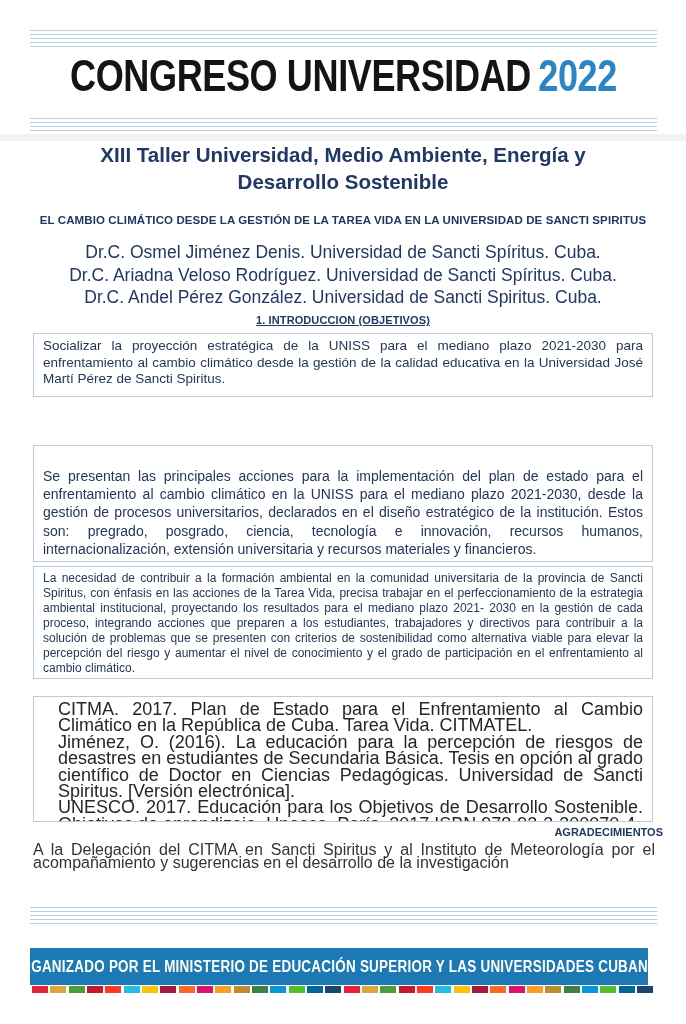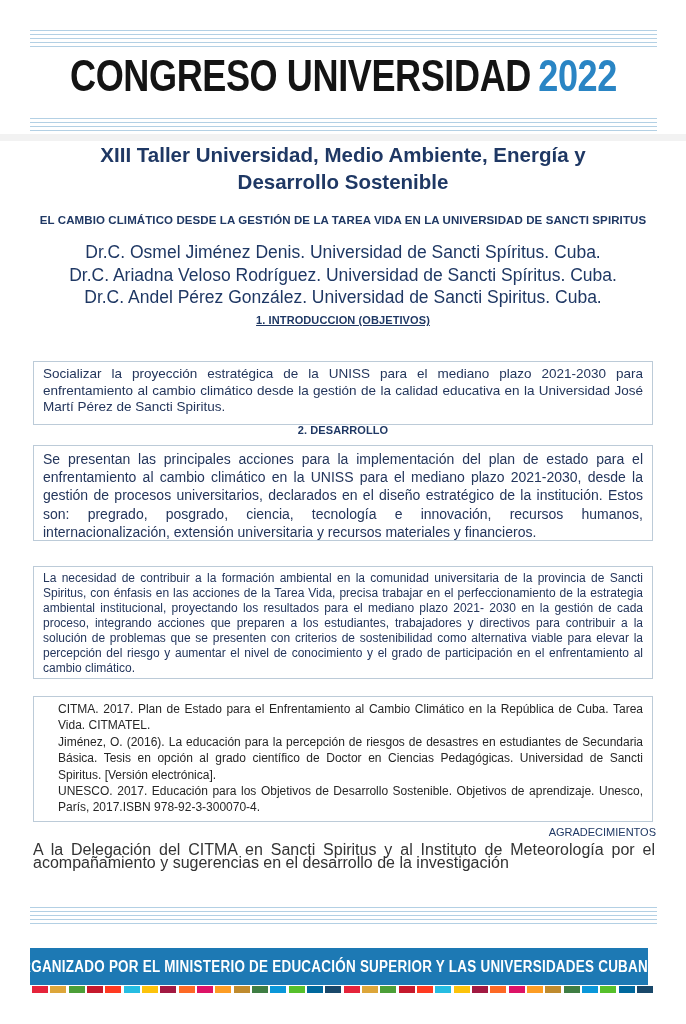--- a/index.html
+++ b/index.html
@@ -39,28 +39,28 @@
   }
   #sec1-heading{top:314px;text-decoration:underline;}
   #sec2-heading{top:424px;}
   #sec3-heading{top:549px;}
   #sec4-heading{top:682px;}
   .text-box{
     position:absolute;left:33px;width:620px;box-sizing:border-box;
     border:1px solid #bccbd8;background:#ffffff;
     padding:4px 9px;text-align:justify;color:#24365c;overflow:hidden;
   }
-  #box-introduccion{top:333px;height:64px;font-size:13.5px;line-height:16.5px;margin-top:28px;}
-  #box-desarrollo{top:445px;height:96px;font-size:14px;line-height:18.2px;padding-top:4px;}
+  #box-introduccion{top:333px;height:64px;font-size:13.5px;line-height:16.5px;}
+  #box-desarrollo{top:445px;height:117px;font-size:14px;line-height:18.2px;padding-top:21px;}
   #box-conclusiones{top:566px;height:113px;font-size:12px;line-height:15px;}
-  #box-referencias{top:696px;height:126px;font-size:12px;line-height:16.4px;color:#262626;padding-left:24px;}
+  #box-referencias{top:696px;height:126px;font-size:18px;line-height:16.4px;color:#262626;padding-left:24px;}
   #box-referencias p{margin:0;}
   #agradecimientos-heading{
-    position:absolute;top:826px;right:30px;width:620px;text-align:right;
-    color:#1f3864;font-size:11px;font-weight:normal;
+    position:absolute;top:826px;right:23px;width:620px;text-align:right;
+    color:#1f3864;font-size:11px;font-weight:bold;
   }
   #agradecimientos-text{
     position:absolute;top:843px;left:33px;width:622px;
     color:#333333;font-size:16px;line-height:13px;text-align:justify;
   }
   #organizer-banner{
     position:absolute;top:948px;left:30px;width:618px;height:37px;background:#1d79b4;
     display:flex;align-items:center;justify-content:center;
   }
   #organizer-banner .banner-text{
@@ -95,21 +95,20 @@
 
   <div id="authors">
     <div>Dr.C. Osmel Jiménez Denis. Universidad  de Sancti Spíritus. Cuba.</div>
     <div>Dr.C. Ariadna Veloso Rodríguez. Universidad de Sancti Spíritus. Cuba.</div>
     <div>Dr.C. Andel Pérez González. Universidad de Sancti Spiritus. Cuba.</div>
   </div>
 
   <div id="sec1-heading" class="sec-heading">1. INTRODUCCION (OBJETIVOS)</div>
   <div id="box-introduccion" class="text-box">Socializar la proyección estratégica de la UNISS para el mediano plazo 2021-2030 para enfrentamiento al cambio climático desde la gestión de la calidad educativa en la Universidad José Martí Pérez de Sancti Spiritus.</div>
 
-  <div id="sec2-heading" class="sec-heading">2. DESARROLLO</div>
   <div id="box-desarrollo" class="text-box">Se presentan las principales acciones para la implementación del plan de estado para el enfrentamiento al cambio climático en la UNISS para el mediano plazo 2021-2030, desde la gestión de procesos universitarios, declarados en el diseño estratégico de la institución. Estos son: pregrado, posgrado, ciencia, tecnología e innovación, recursos humanos, internacionalización, extensión universitaria y recursos materiales y financieros.</div>
 
   <div id="box-conclusiones" class="text-box">La necesidad de contribuir a la formación ambiental en la comunidad universitaria de la provincia de Sancti Spiritus, con énfasis en las acciones de la Tarea Vida, precisa trabajar en el perfeccionamiento de la estrategia ambiental institucional, proyectando los resultados para el mediano plazo 2021- 2030 en la gestión de cada proceso, integrando acciones que preparen a los estudiantes, trabajadores y directivos para contribuir a la solución de problemas que se presenten con criterios de sostenibilidad como alternativa viable para elevar la percepción del riesgo y aumentar el nivel de conocimiento y el grado de participación en el enfrentamiento al cambio climático.</div>
 
   <div id="box-referencias" class="text-box">
     <p>CITMA. 2017. Plan de Estado para el Enfrentamiento al Cambio Climático en la República de Cuba. Tarea Vida. CITMATEL.</p>
     <p>Jiménez, O. (2016). La educación para la percepción de riesgos de desastres en estudiantes de Secundaria Básica. Tesis en opción al grado científico de Doctor en Ciencias Pedagógicas. Universidad de Sancti Spiritus. [Versión electrónica].</p>
     <p>UNESCO. 2017. Educación para los Objetivos de Desarrollo Sostenible. Objetivos de aprendizaje. Unesco, París, 2017.ISBN 978-92-3-300070-4.</p>
   </div>
 

